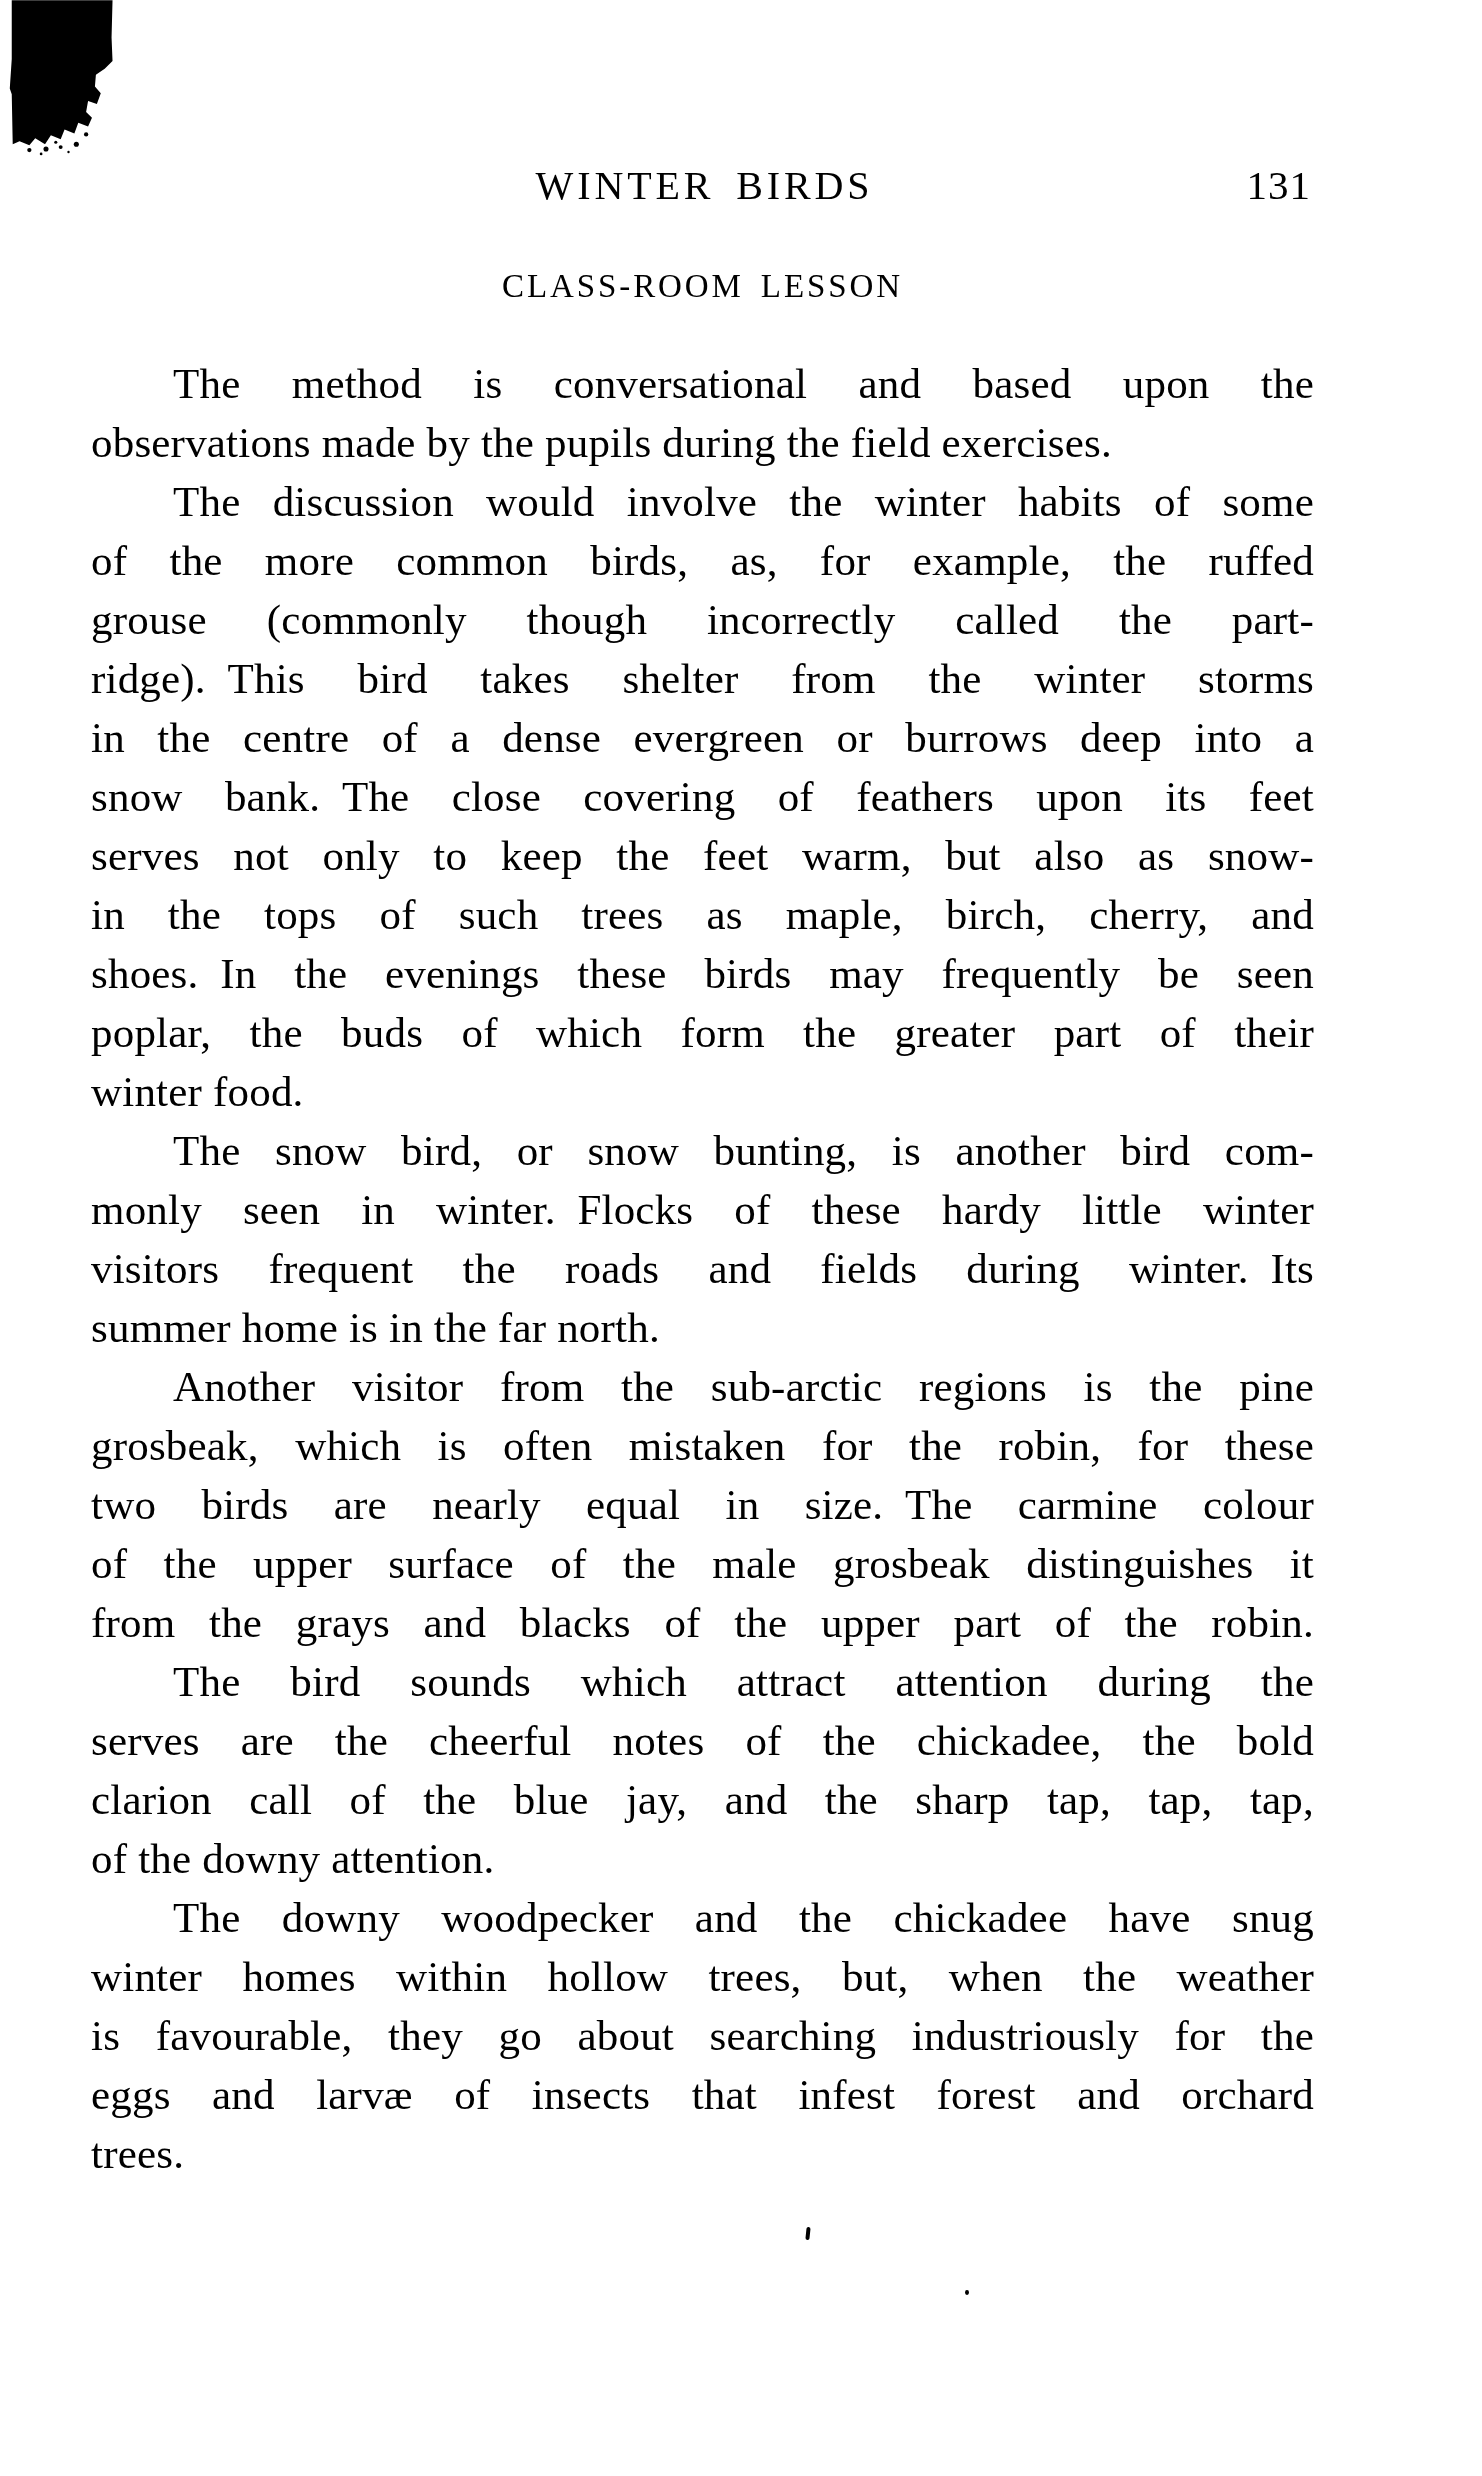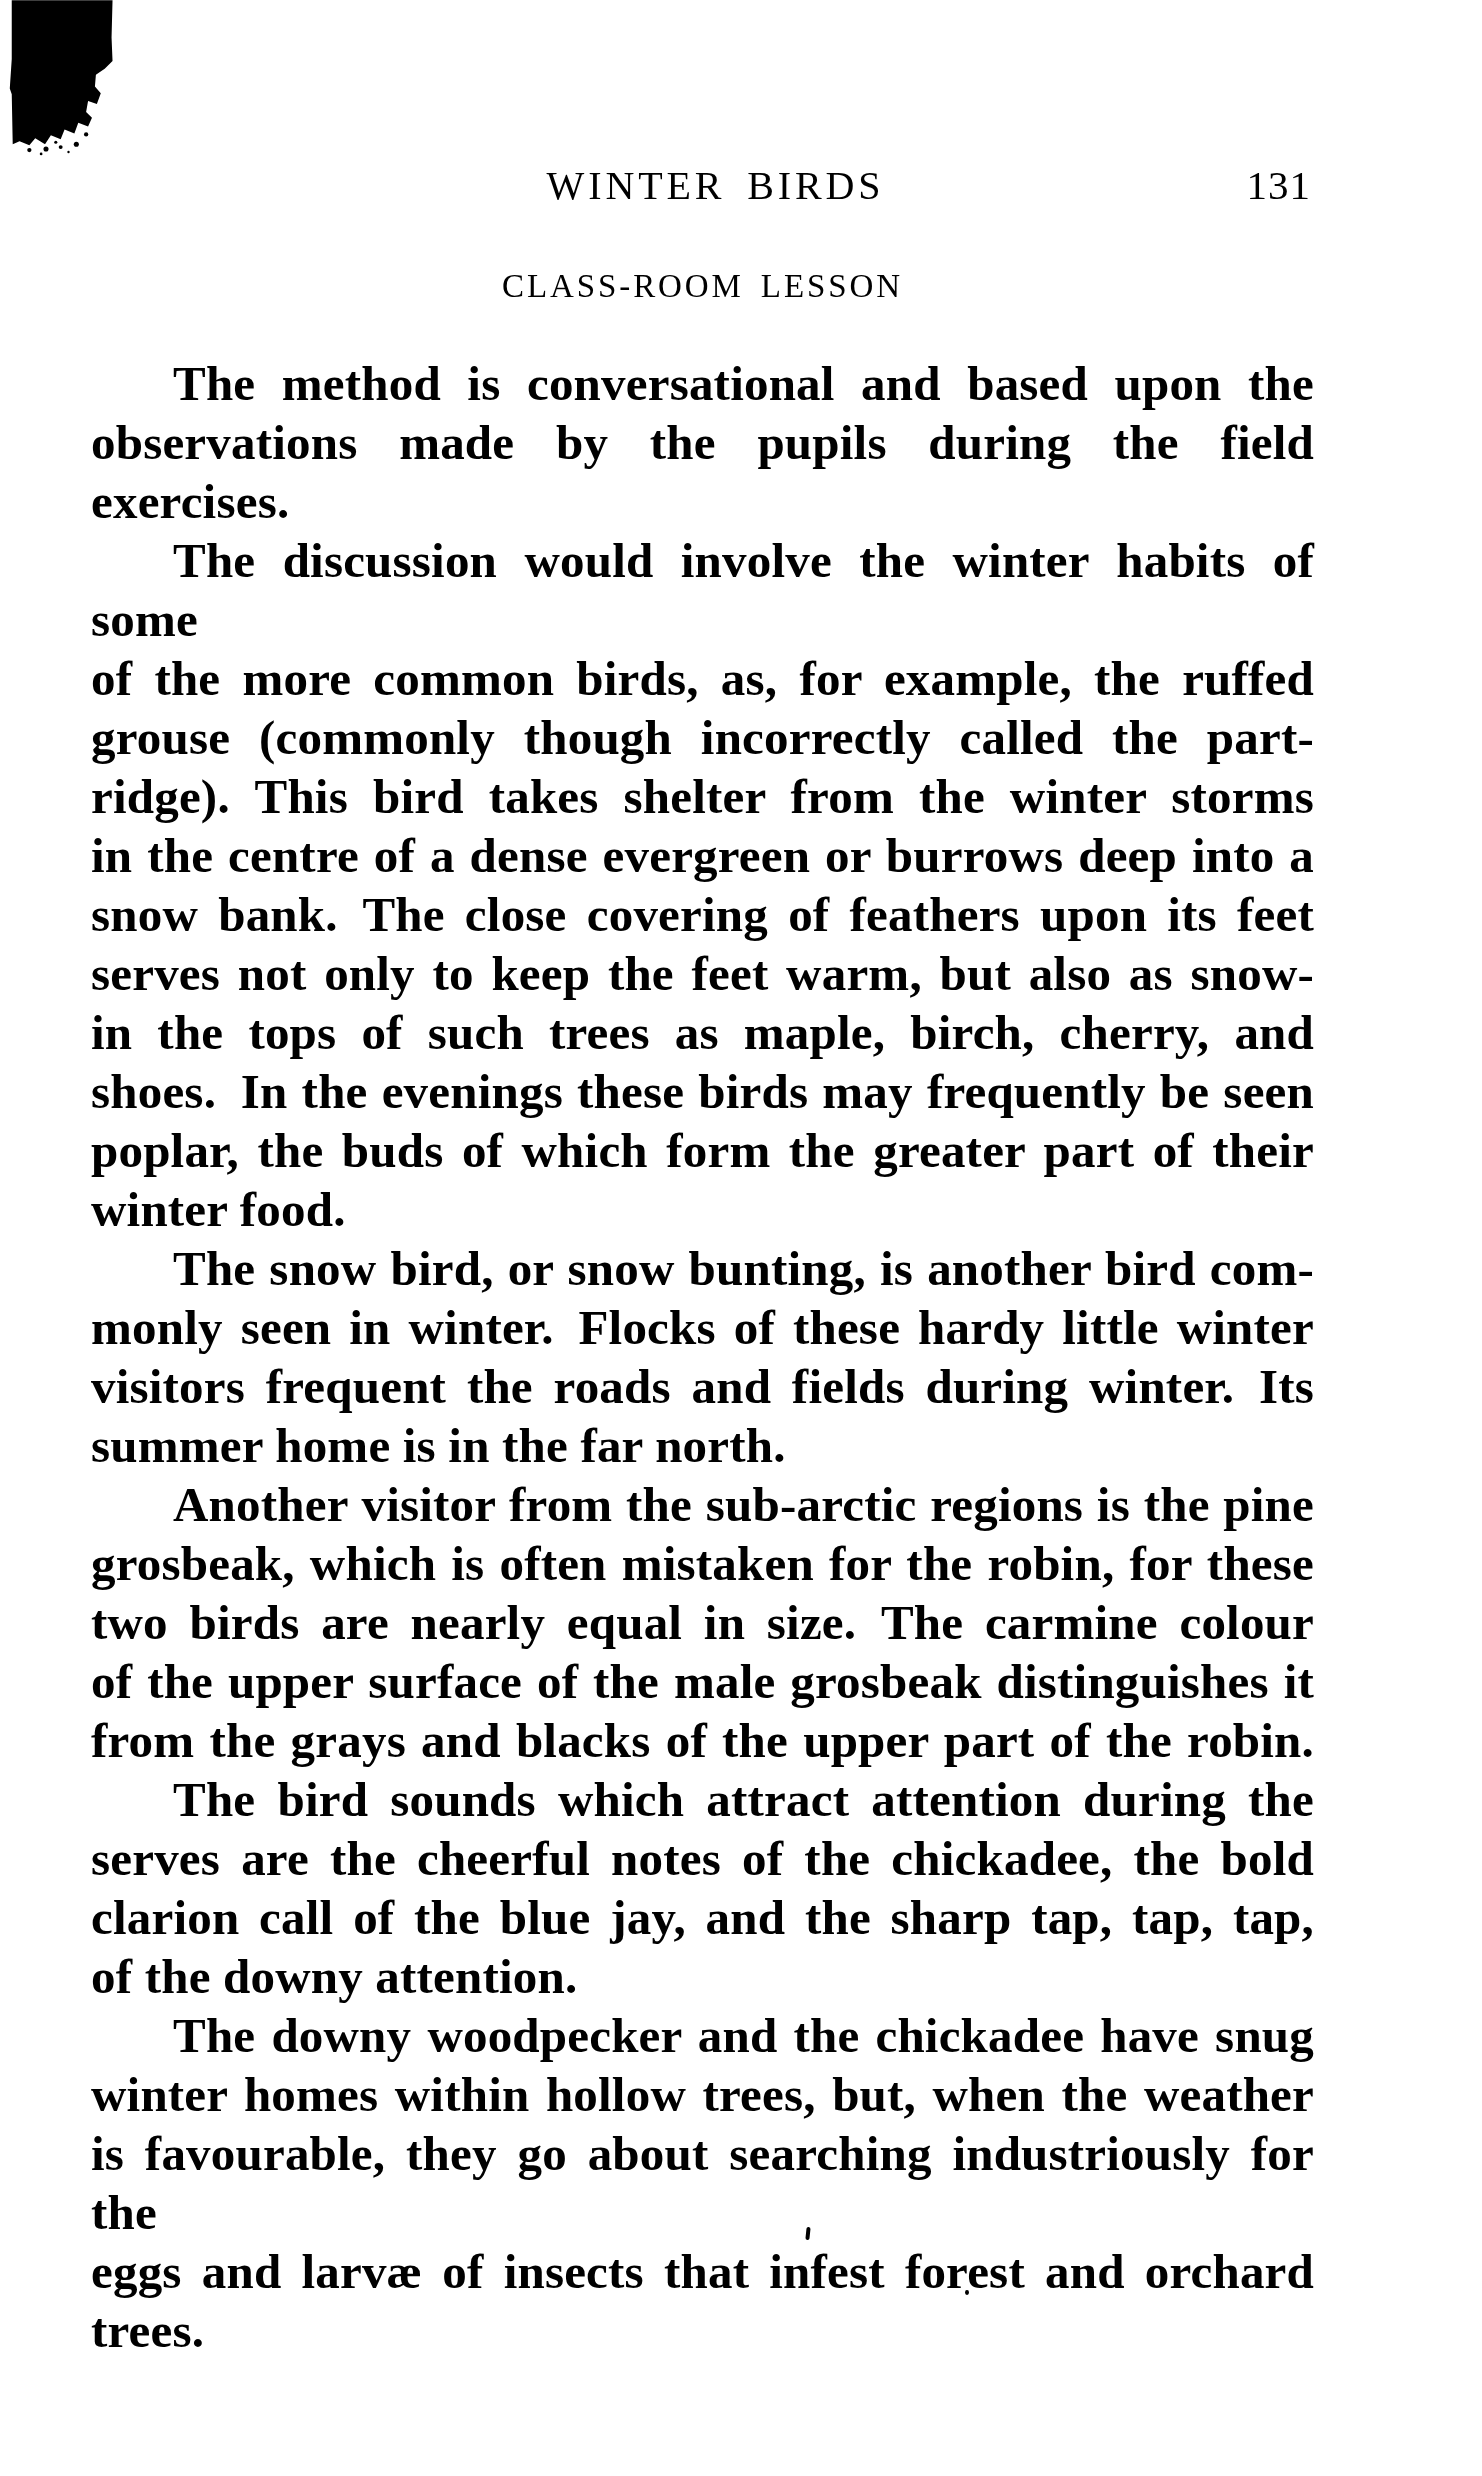--- a/index.html
+++ b/index.html
@@ -19,21 +19,21 @@
   
   .running-header {
     position: absolute;
     left: 91px;
     top: 162px;
     width: 1223px;
     height: 47px;
   }
   .header-title {
     position: absolute;
-    left: 13px;
+    left: 2px;
     width: 100%;
     text-align: center;
     font-size: 40px;
     line-height: 47px;
     letter-spacing: 3.9px;
     word-spacing: 7.8px;
     white-space: nowrap;
   }
   .page-number {
     position: absolute;
@@ -58,27 +58,26 @@
   }
   
   .text-body {
     position: absolute;
     left: 91px;
     top: 354px;
     width: 1223px;
   }
   .para { margin: 0; padding: 0; }
   .line {
-    font-size: 49px;
+    font-size: 43px;
     line-height: 59px;
     text-align: justify;
     text-align-last: justify;
     white-space: normal;
     letter-spacing: 0.2px;
-    font-weight: bold;
   }
   .line.first { text-indent: 82px; }
   .line.last  { text-align-last: left; }
   
   .ink-blot {
     position: absolute;
     left: 0;
     top: 0;
   }
   .speck {

